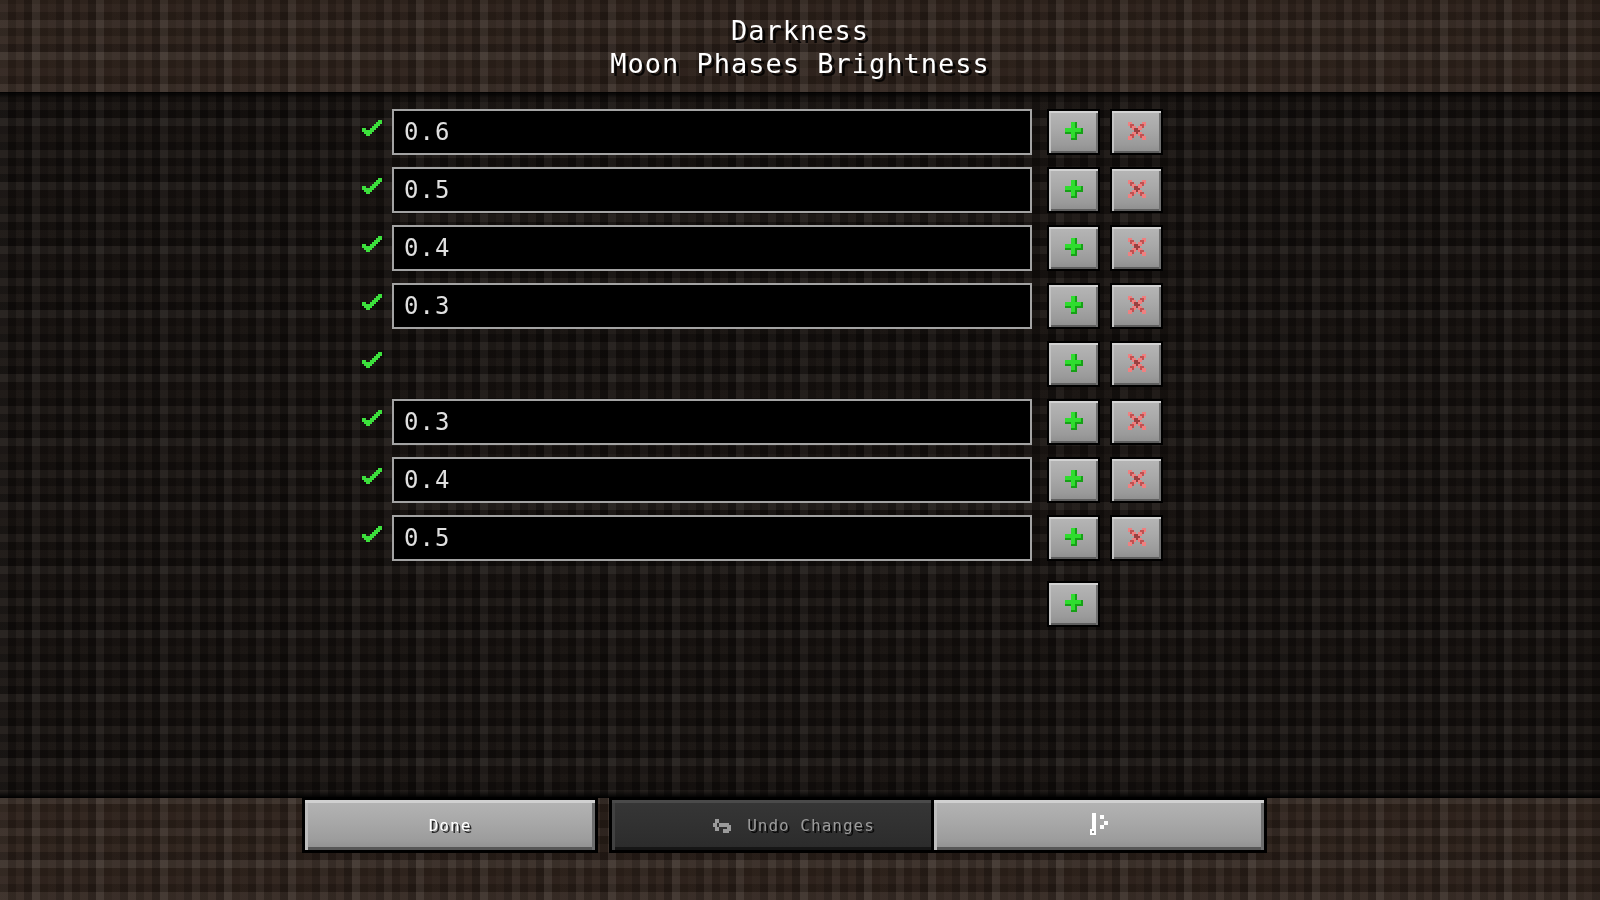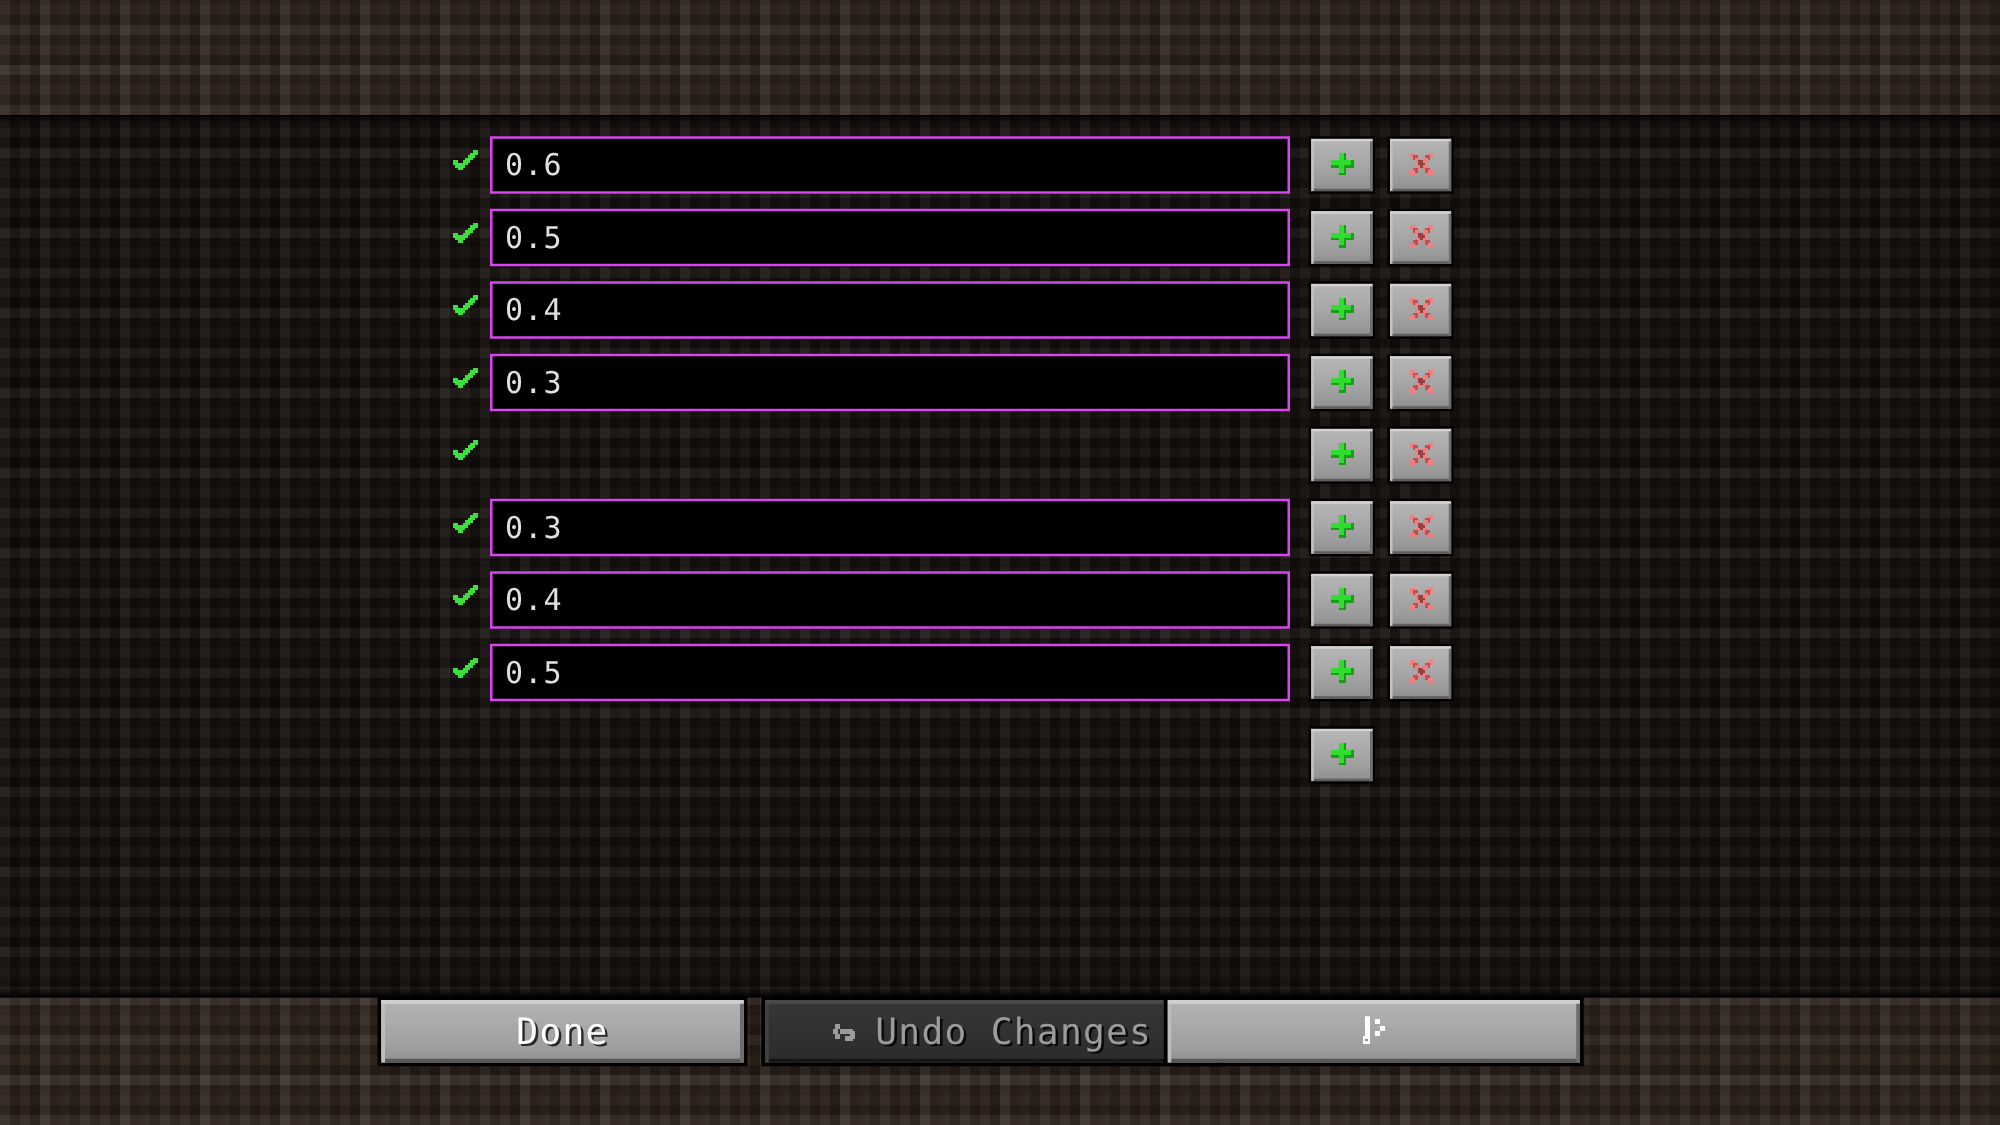--- a/index.html
+++ b/index.html
@@ -126,21 +126,21 @@
   }
   .check-mark svg { display: block; }
 
   .value-field {
     position: absolute;
     left: 392px;
     top: 3px;
     width: 640px;
     height: 46px;
     background: #000000;
-    border: 2px solid #d946ef;
+    border: 2px solid #a3a3a3;
     color: #e0e0e0;
     font-family: "DejaVu Sans Mono", "Liberation Mono", monospace;
     font-size: 24px;
     line-height: 40px;
     padding: 0 0 0 10px;
     letter-spacing: 1px;
     text-shadow: 2px 2px 0 rgba(0,0,0,0.9);
     outline: none;
   }
 
@@ -188,21 +188,21 @@
     position: absolute;
     top: 0;
     height: 50px;
     border: none;
     padding: 0;
     display: flex;
     align-items: center;
     justify-content: center;
     gap: 12px;
     font-family: "DejaVu Sans Mono", "Liberation Mono", monospace;
-    font-size: 29px;
+    font-size: 16px;
     letter-spacing: 1px;
     cursor: pointer;
   }
   .mc-btn.enabled {
     background: linear-gradient(to bottom, #b4b4b4 0%, #a9a9a9 40%, #9d9d9d 78%, #8f8f8f 100%);
     color: #ffffff;
     text-shadow: 2px 2px 0 rgba(0,0,0,0.75);
     box-shadow:
       inset 0 3px 0 0 #d0d0d0,
       inset 3px 0 0 0 #bdbdbd,
@@ -234,20 +234,24 @@
 <body>
 
 <div id="screen">
 
   <div id="header-bg" class="dirt"></div>
   <div id="body-bg"></div>
   <div id="footer-bg" class="dirt"></div>
   <div id="header-shadow"></div>
   <div id="footer-shadow"></div>
 
+  <div id="titles">
+    <div class="title-line">Darkness</div>
+    <div class="title-line">Moon Phases Brightness</div>
+  </div>
 
   <div id="rows">
       <div class="row">
         <span class="check-mark">
           <svg width="26" height="26" viewBox="0 0 13 13" shape-rendering="crispEdges">
             <rect x="1" y="6" width="2" height="2" fill="#3ce03c"></rect>
             <rect x="2" y="7" width="2" height="2" fill="#3ce03c"></rect>
             <rect x="3" y="8" width="2" height="2" fill="#3ce03c"></rect>
             <rect x="4" y="7" width="2" height="2" fill="#3ce03c"></rect>
             <rect x="5" y="6" width="2" height="2" fill="#3ce03c"></rect>

